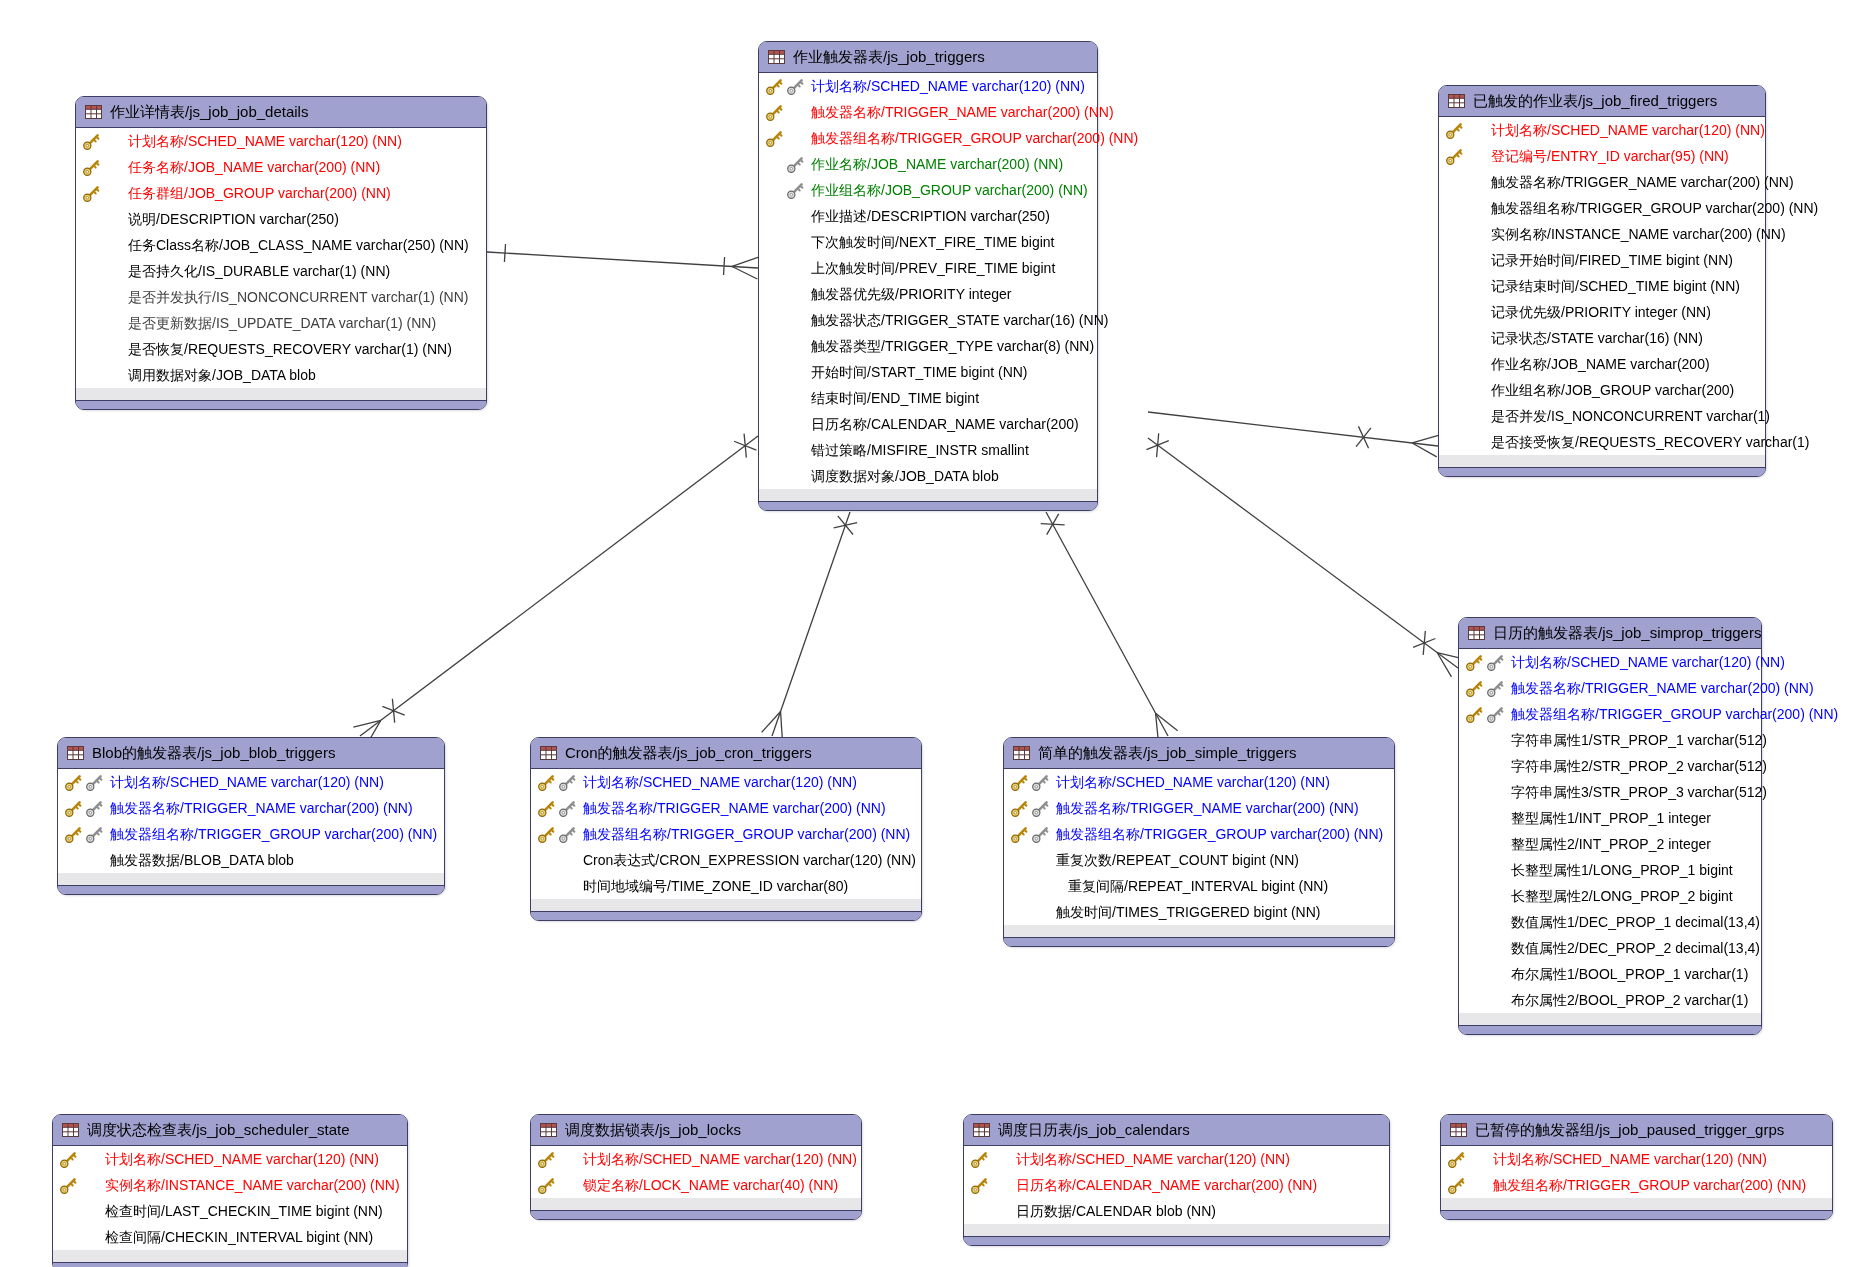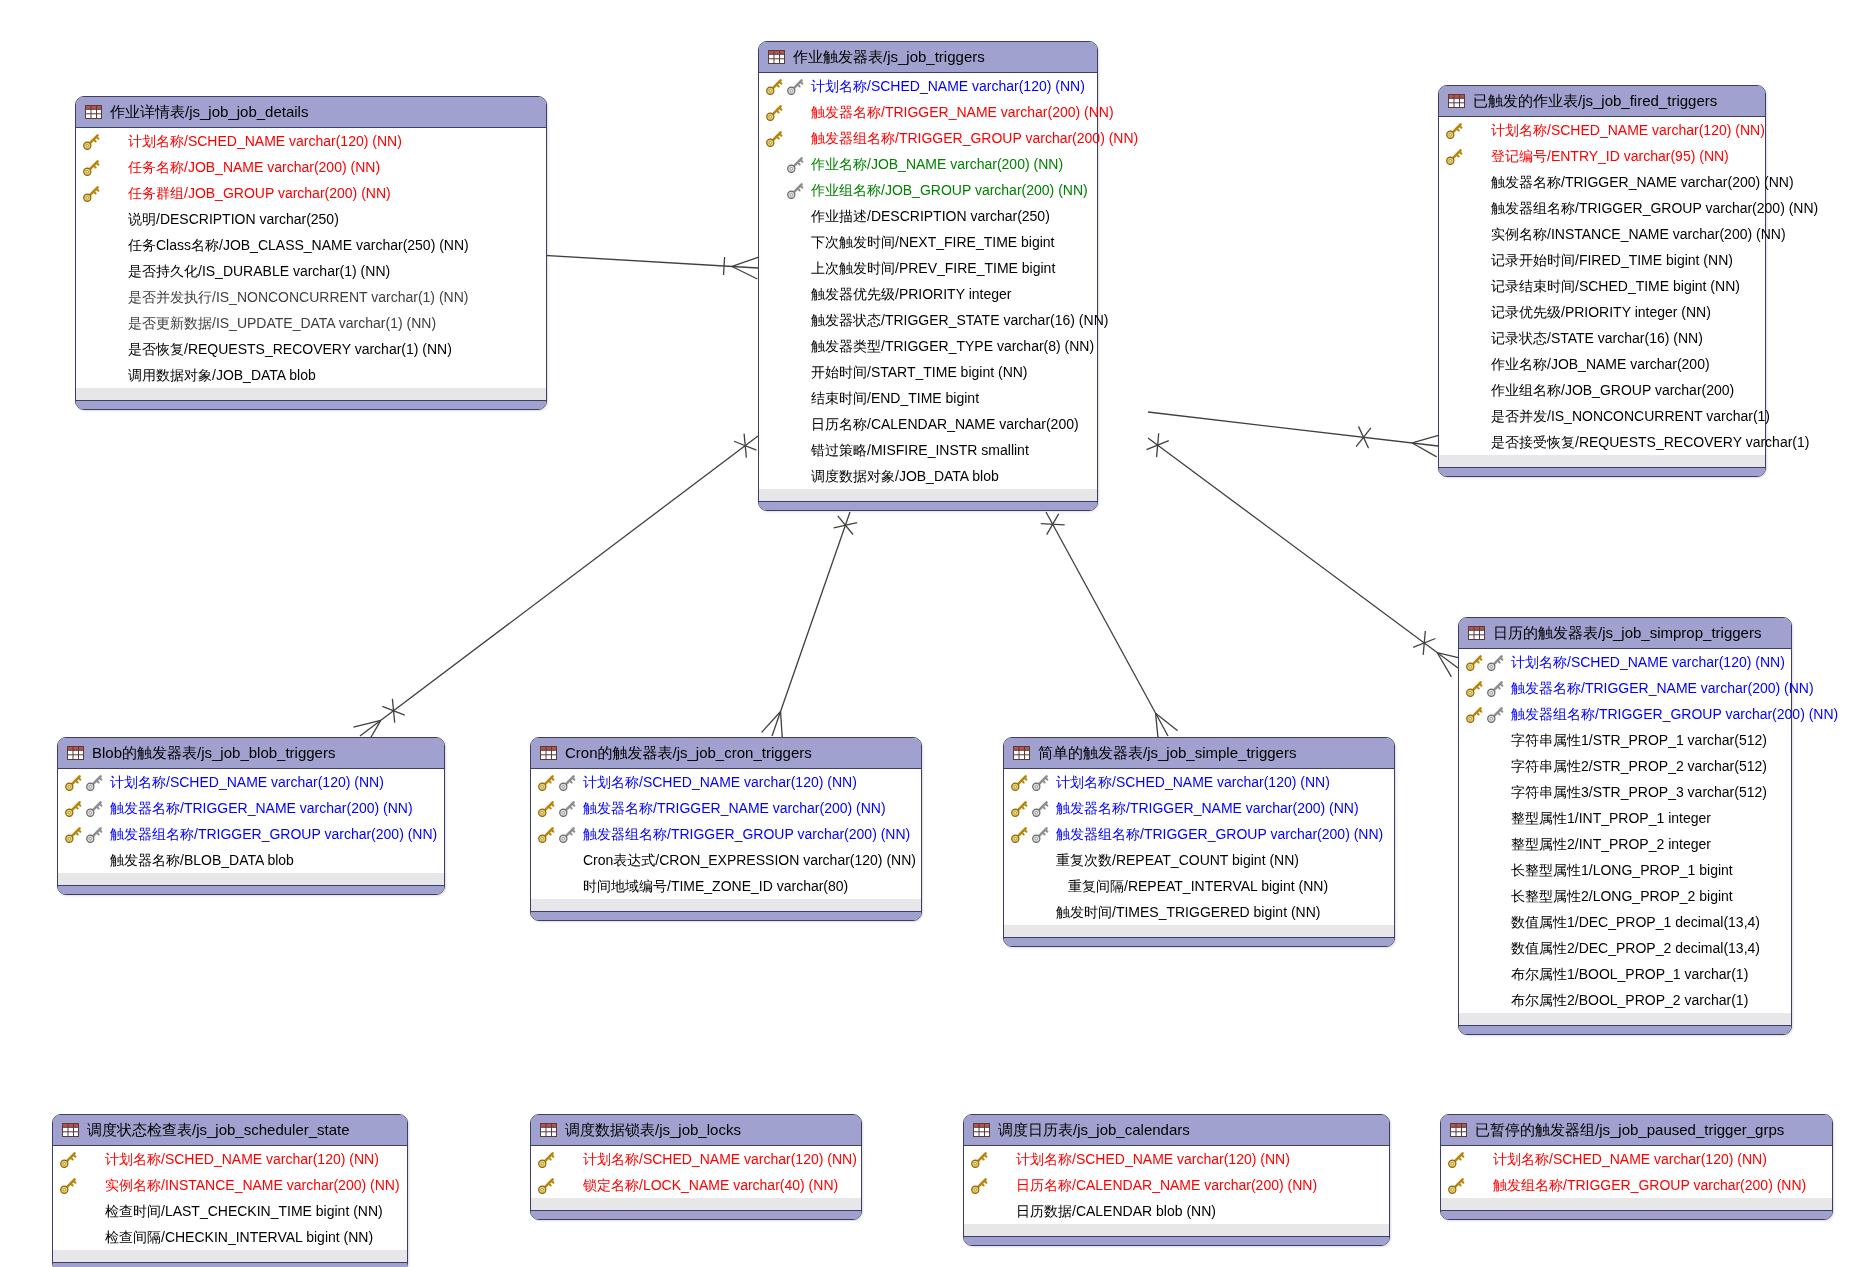--- a/index.html
+++ b/index.html
@@ -54,21 +54,21 @@
       <line x1="1425.3283431899533" y1="631.021201100514" x2="1423.2114224384075" y2="654.9276572689148" stroke="#404040" stroke-width="1.3"></line>
       <line x1="1437.1194512659213" y1="652.5079799714899" x2="1451.4456838340918" y2="676.8340783105718" stroke="#404040" stroke-width="1.3"></line>
       <line x1="1437.1194512659213" y1="652.5079799714899" x2="1464.5543161659082" y2="659.1659216894282" stroke="#404040" stroke-width="1.3"></line>
       <line x1="1148" y1="412" x2="1438" y2="446" stroke="#404040" stroke-width="1.3"></line>
       <line x1="1370.931036942495" y1="427.83637750018283" x2="1356.0893710568146" y2="446.6970496445638" stroke="#404040" stroke-width="1.3"></line>
       <line x1="1358.4718801248853" y1="426.37564876984237" x2="1368.5485278744243" y2="448.15777837490424" stroke="#404040" stroke-width="1.3"></line>
       <line x1="1412.1768707198803" y1="442.9724607050894" x2="1436.7191179906147" y2="456.92517008005063" stroke="#404040" stroke-width="1.3"></line>
       <line x1="1412.1768707198803" y1="442.9724607050894" x2="1439.2808820093853" y2="435.07482991994937" stroke="#404040" stroke-width="1.3"></line>
     </svg>
 
-<div class="tbl" style="left: 75px; top: 96px; width: 472px;">
+<div class="tbl" style="left: 75px; top: 96px; width: 412px;">
       <div class="tbl-header">
         <span class="tbl-icon">
           <svg width="17" height="14" viewBox="0 0 17 14">
             <rect x="0.5" y="0.5" width="16" height="13" fill="#ffffff" stroke="#5a3a3a"></rect>
             <rect x="0.5" y="0.5" width="16" height="3.8" fill="#b5544f" stroke="#5a3a3a"></rect>
             <line x1="6" y1="0.5" x2="6" y2="13.5" stroke="#5a3a3a"></line>
             <line x1="11.5" y1="0.5" x2="11.5" y2="13.5" stroke="#5a3a3a"></line>
             <line x1="0.5" y1="8.8" x2="16.5" y2="8.8" stroke="#5a3a3a"></line>
           </svg>
         </span>
@@ -313,21 +313,21 @@
         <div class="row">
           <span class="row-text" style="color: rgb(0, 0, 0);">是否并发/IS_NONCONCURRENT varchar(1)</span>
         </div>
         <div class="row">
           <span class="row-text" style="color: rgb(0, 0, 0);">是否接受恢复/REQUESTS_RECOVERY varchar(1)</span>
         </div>
       </div>
       <div class="tbl-strip"></div>
       <div class="tbl-footer"></div>
     </div>
-    <div class="tbl" style="left: 1458px; top: 617px; width: 334px;">
+    <div class="tbl" style="left: 1458px; top: 617px; width: 304px;">
       <div class="tbl-header">
         <span class="tbl-icon">
           <svg width="17" height="14" viewBox="0 0 17 14">
             <rect x="0.5" y="0.5" width="16" height="13" fill="#ffffff" stroke="#5a3a3a"></rect>
             <rect x="0.5" y="0.5" width="16" height="3.8" fill="#b5544f" stroke="#5a3a3a"></rect>
             <line x1="6" y1="0.5" x2="6" y2="13.5" stroke="#5a3a3a"></line>
             <line x1="11.5" y1="0.5" x2="11.5" y2="13.5" stroke="#5a3a3a"></line>
             <line x1="0.5" y1="8.8" x2="16.5" y2="8.8" stroke="#5a3a3a"></line>
           </svg>
         </span>
@@ -493,21 +493,21 @@
             <svg width="19" height="19" viewBox="0 0 19 19">
               <path d="M7.2 11.8 L15.6 3.4" stroke="#8f8f8f" stroke-width="2.6" fill="none" stroke-linecap="round"></path>
               <path d="M11.6 7.4 L13.7 9.5 M14.3 4.7 L16.4 6.8" stroke="#8f8f8f" stroke-width="2" fill="none" stroke-linecap="round"></path>
               <circle cx="5.3" cy="13.7" r="3.6" fill="#e0e0e0" stroke="#666666" stroke-width="1.2"></circle>
               <circle cx="5.3" cy="13.7" r="1.3" fill="#ffffff" stroke="#666666" stroke-width="0.6"></circle>
             </svg>
           </span>
           <span class="row-text" style="color: rgb(0, 0, 255);">触发器组名称/TRIGGER_GROUP varchar(200) (NN)</span>
         </div>
         <div class="row">
-          <span class="row-text" style="color: rgb(0, 0, 0);">触发器名称/BLOB_DATA blob</span>
+          <span class="row-text" style="color: rgb(0, 0, 0);">触发器数据/BLOB_DATA blob</span>
         </div>
       </div>
       <div class="tbl-strip"></div>
       <div class="tbl-footer"></div>
     </div>
     <div class="tbl" style="left: 530px; top: 737px; width: 392px;">
       <div class="tbl-header">
         <span class="tbl-icon">
           <svg width="17" height="14" viewBox="0 0 17 14">
             <rect x="0.5" y="0.5" width="16" height="13" fill="#ffffff" stroke="#5a3a3a"></rect>

